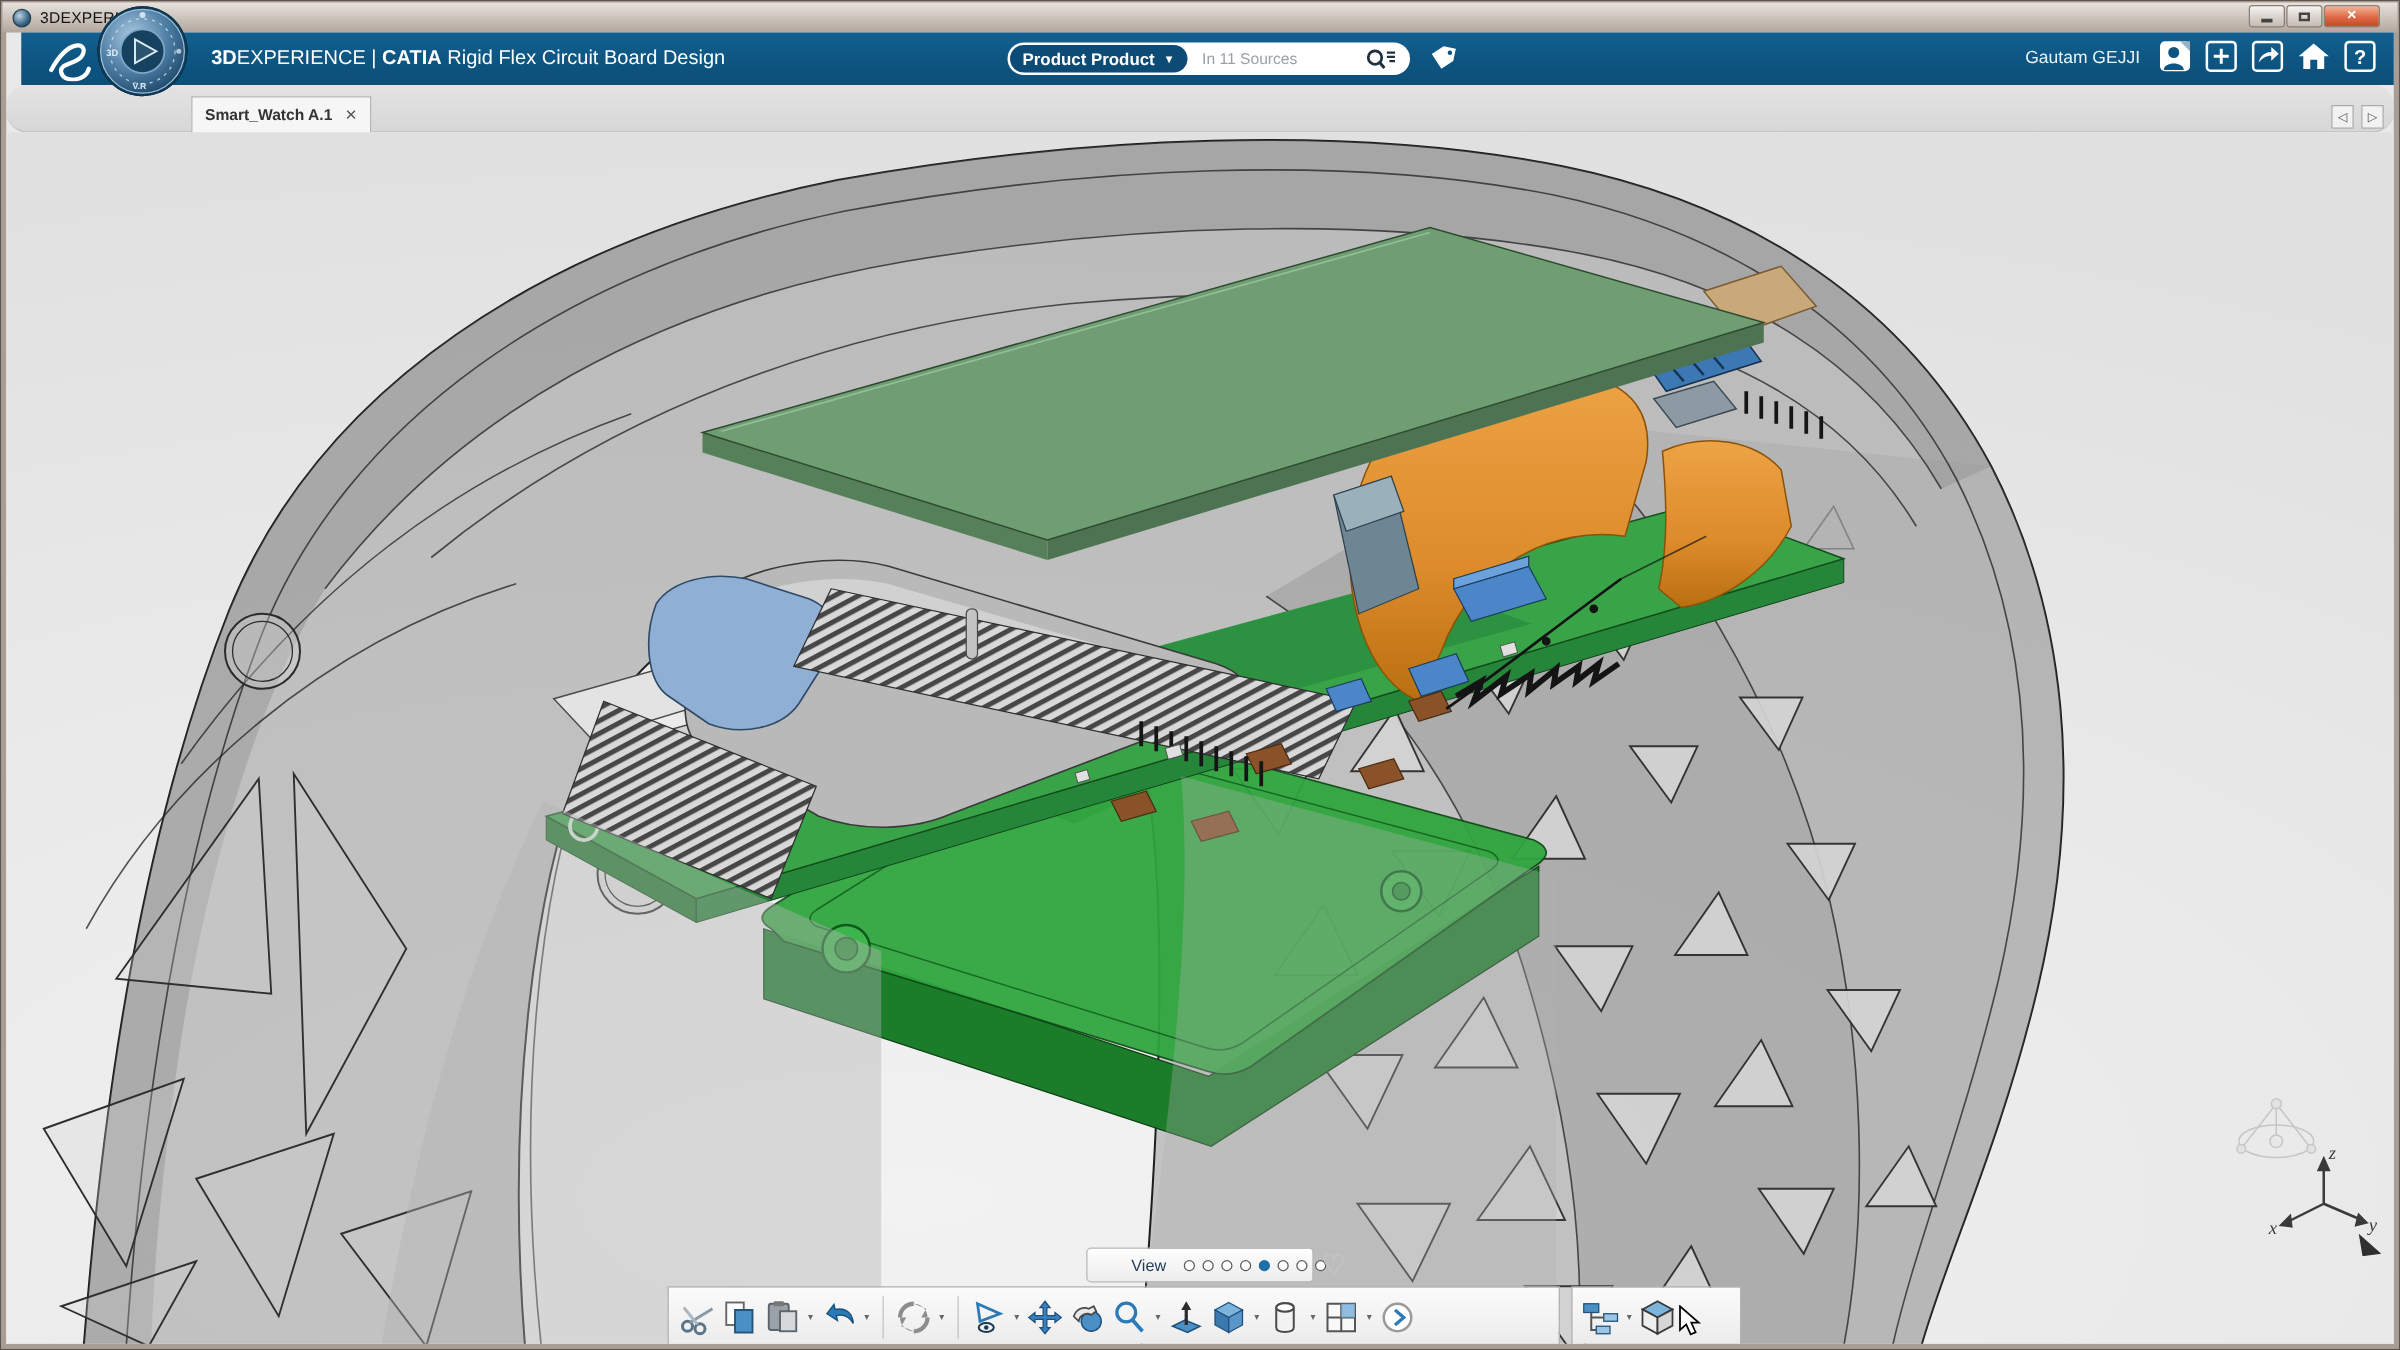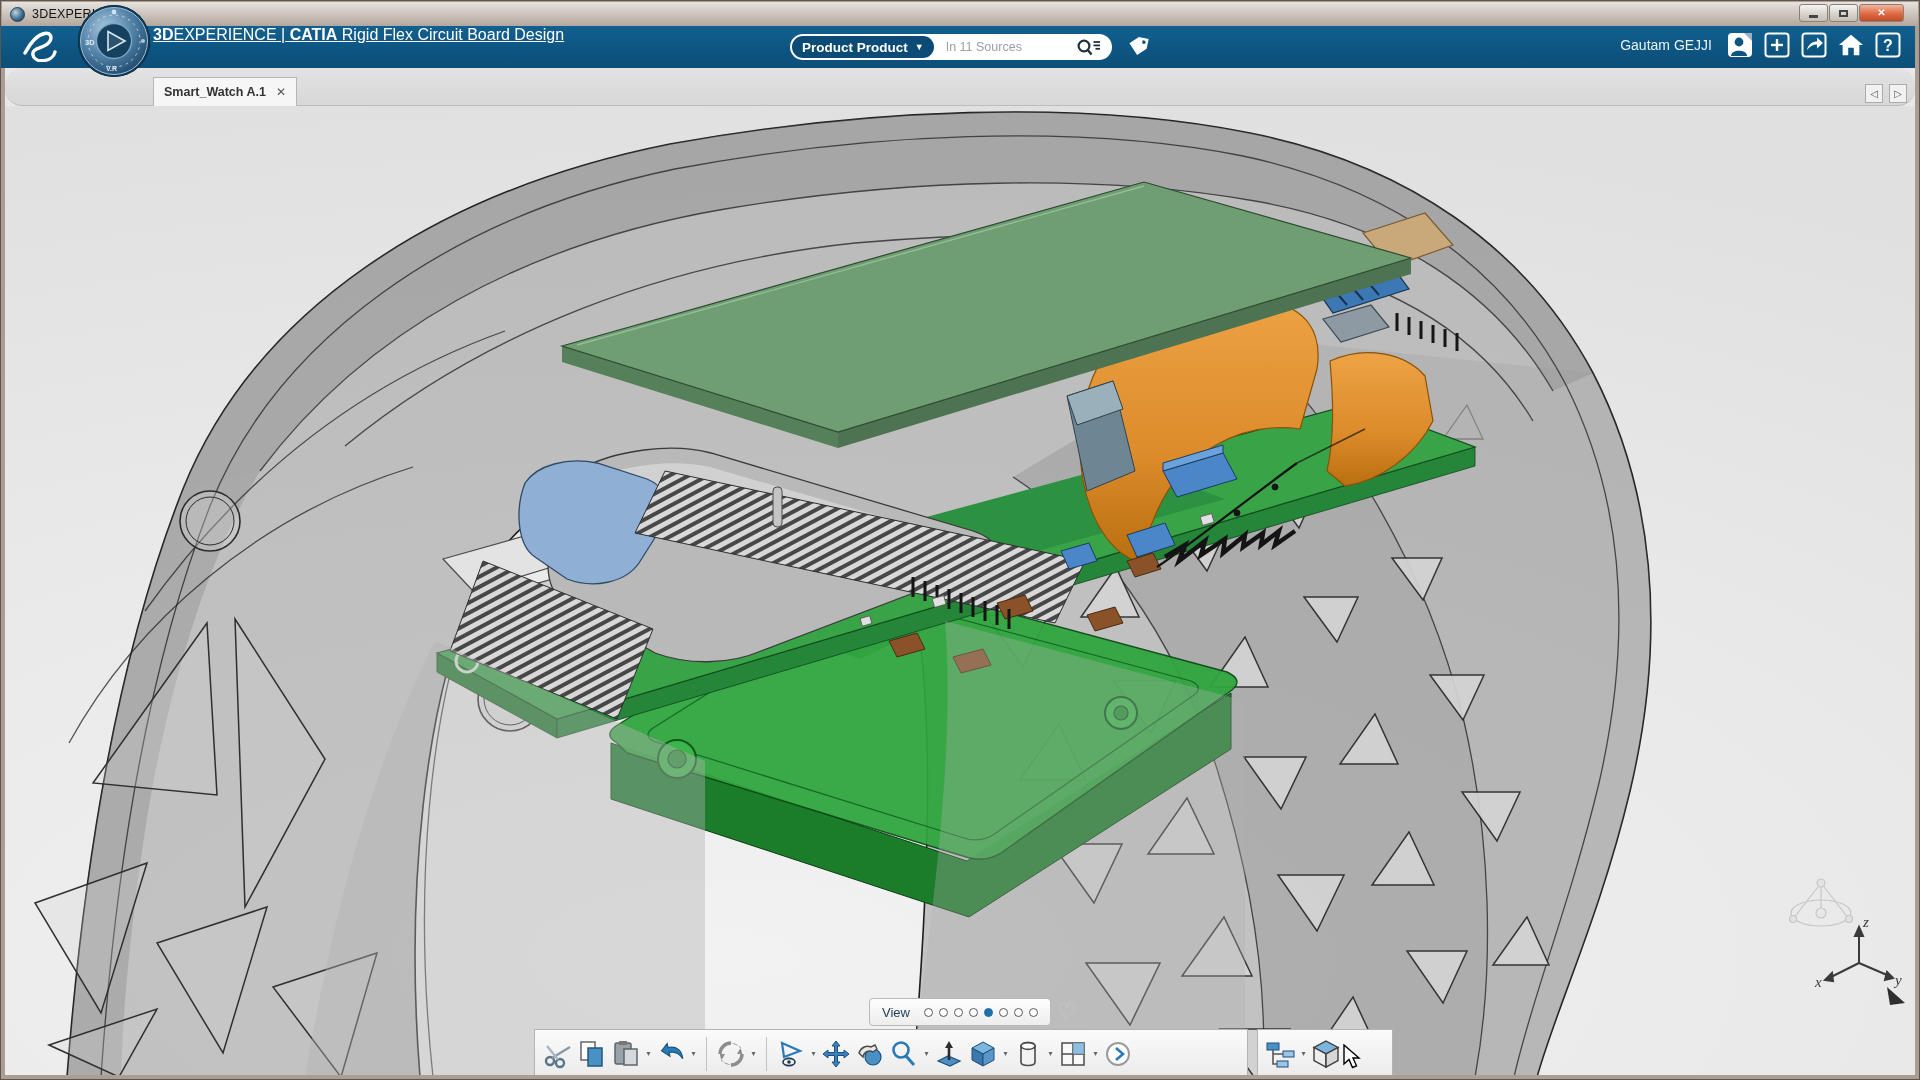--- a/index.html
+++ b/index.html
@@ -21,23 +21,23 @@
   .winbtn { width:29px; height:18px; border:1px solid #8a8078; border-radius:3px;
     background:linear-gradient(#f6f4f2,#d9d3cd 55%,#c5bdb5);
     display:flex; align-items:center; justify-content:center;
     font-size:10px; color:#333; line-height:1; }
   .winbtn.close { width:45px; background:linear-gradient(#f2b49c,#dd6a44 55%,#c24a28);
     color:#fff; font-weight:bold; }
   .winbtn .dash { width:9px; height:3px; background:#444; margin-top:7px;}
   .winbtn .box { width:9px; height:7px; border:2px solid #444; }
 
   
-  .header { position:absolute; left:0; right:4px; top:25px; height:42px;
+  .header { position:absolute; left:16px; right:4px; top:25px; height:42px;
     background:linear-gradient(#126090,#0d5480 60%,#0c4f79);
-    display:flex; color:#fff;text-decoration:underline; }
+    display:flex; align-items:center; color:#fff; }
   .logo3ds { margin-left:14px; width:52px; height:36px; flex:0 0 auto; }
   .compass { position:absolute; left:76px; top:3px; width:74px; height:74px; z-index:30; }
   .mast { margin-left:86px; font-size:16px; white-space:nowrap; }
   .mast b { font-weight:700; }
   .mast .thin { font-weight:400; }
   .searchwrap { position:absolute; left:789px; top:8px; display:flex; align-items:center; }
   .searchbox { width:322px; height:26px; background:#fff; border-radius:13px;
     display:flex; align-items:center; padding:2px; }
   .scopebtn { height:22px; background:#0c4b75; color:#fff; border-radius:11px;
     display:flex; align-items:center; padding:0 10px; font-size:13.5px; font-weight:700;
@@ -64,21 +64,21 @@
   
   .viewport { position:absolute; left:4px; right:4px; top:105px; bottom:4px;
     background:radial-gradient(115% 90% at 38% 88%, #f2f2f2 0%, #e9e9e9 55%, #e0e0e0 100%);
     overflow:hidden; }
   .modelsvg { position:absolute; left:0; top:-105px; width:1912px; height:1080px; }
 
   
   .viewpill { position:absolute; left:864px; top:892px; width:182px; height:28px;
     background:linear-gradient(#fefefe,#ededed); border:1px solid #b9b9b9; border-radius:4px;
     display:flex; align-items:center; padding:0 12px; }
-  .viewpill .vlabel { font-size:13px; color:#1c3a57; margin-right:14px; }
+  .viewpill .vlabel { font-size:13px; color:#1c3a57; margin-right:14px;margin-left:23px; }
   .dots { display:flex; gap:6px; align-items:center; }
   .dot { width:9px; height:9px; border-radius:50%; border:1.5px solid #5a5a5a; background:#fff; }
   .dot.active { background:#1f6fa8; border-color:#1f6fa8; }
   .heart { position:absolute; left:1052px; top:893px; font-size:22px; color:#c9c9c9; }
 
   
   .toolbar { position:absolute; left:529px; top:923px; width:714px; height:49px;
     background:linear-gradient(#fbfbfb,#ebebeb); border:1px solid #b3b3b3;
     display:flex; align-items:center; padding:0 6px; }
   .toolbar2 { position:absolute; left:1252px; top:923px; width:136px; height:49px;

